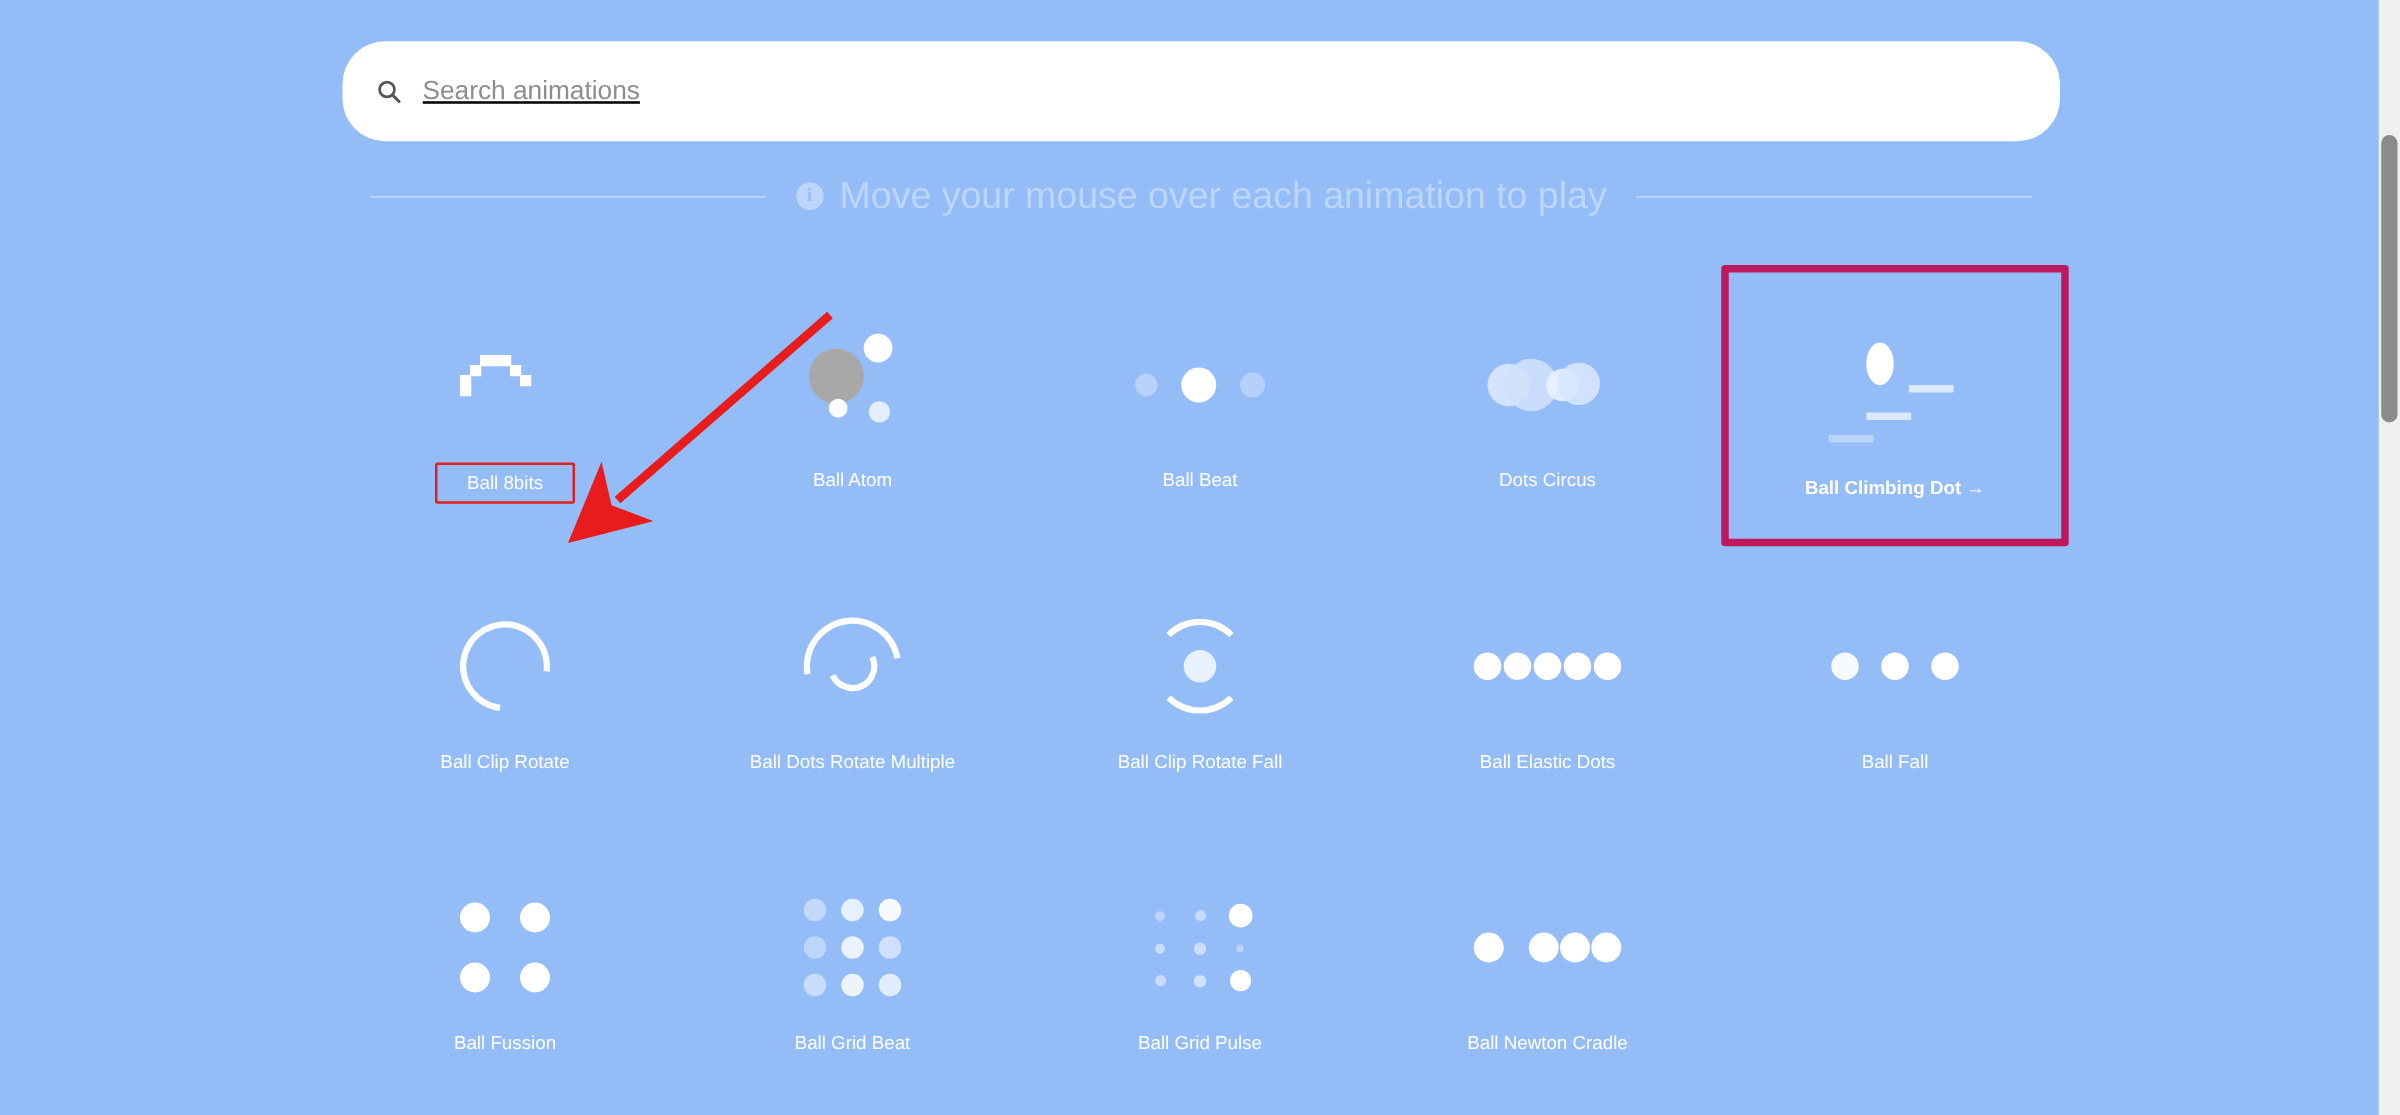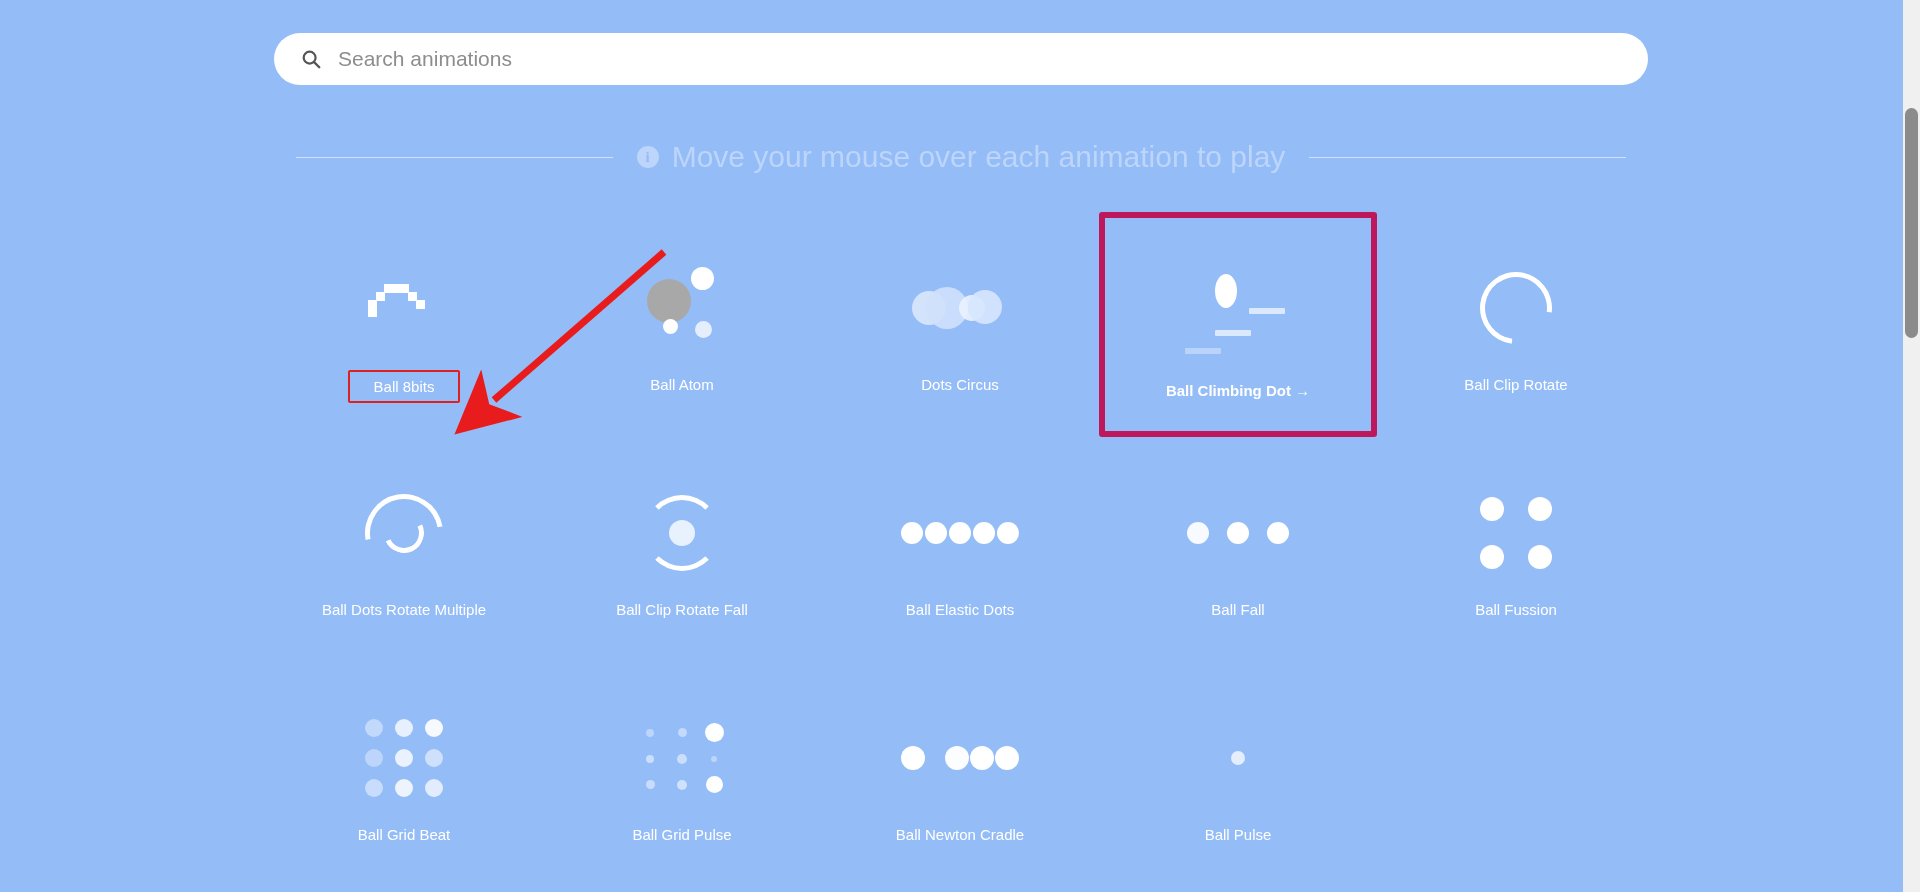--- a/index.html
+++ b/index.html
@@ -11,21 +11,22 @@
     font-family: "Liberation Sans", sans-serif;
   }
   body { position: relative; }
 
   
   .search-wrap {
     position: absolute;
     left: 274px;
     top: 33px;
     width: 1374px;
-    height: 52px;
+    height: 80px;
+    text-decoration: underline;
   }
   .search-box {
     width: 100%;
     height: 100%;
     background: #ffffff;
     border-radius: 34px;
     display: flex;
     align-items: center;
     padding: 0 26px;
     gap: 16px;
@@ -212,20 +213,30 @@
     <div class="cell">
       <div class="stage">
         <div class="atom">
           <i style="left:4px;top:14px;width:44px;height:44px;background:#a8a8a8"></i>
           <i style="left:48px;top:2px;width:23px;height:23px;background:#fff"></i>
           <i style="left:20px;top:54px;width:15px;height:15px;background:#fff"></i>
           <i style="left:52px;top:56px;width:17px;height:17px;background:#e5eefd"></i>
         </div>
       </div>
       <div class="cap">Ball Atom</div>
+    </div>
+    <div class="cell">
+      <div class="stage">
+        <div class="beat">
+          <i style="width:18px;height:18px;border-radius:50%;background:#b8d2fa;"></i>
+          <i style="width:28px;height:28px;border-radius:50%;background:#ffffff;"></i>
+          <i style="width:20px;height:20px;border-radius:50%;background:#b5d0fa;"></i>
+        </div>
+      </div>
+      <div class="cap">Ball Beat</div>
     </div>
     <div class="cell">
       <div class="stage">
         <div class="circus">
           <i style="left:0px;top:6px;width:34px;height:34px;background:#dfeafd;opacity:.85"></i>
           <i style="left:14px;top:2px;width:42px;height:42px;background:#cfe0fc;opacity:.9"></i>
           <i style="left:47px;top:10px;width:26px;height:26px;background:#e9f2fe;opacity:.9"></i>
           <i style="left:56px;top:5px;width:34px;height:34px;background:#d6e5fd;opacity:.9"></i>
         </div>
       </div>
@@ -336,28 +347,20 @@
         <div class="cradle">
           <i style="width:24px;height:24px;border-radius:50%;background:#ffffff;"></i>
           <span style="width:20px"></span>
           <i style="width:24px;height:24px;border-radius:50%;background:#fbfdff;margin-right:1px"></i>
           <i style="width:24px;height:24px;border-radius:50%;background:#ffffff;margin-right:1px"></i>
           <i style="width:24px;height:24px;border-radius:50%;background:#ffffff;"></i>
         </div>
       </div>
       <div class="cap">Ball Newton Cradle</div>
     </div>
-    <div class="cell">
-      <div class="stage">
-        <div class="row">
-          <i style="width:14px;height:14px;border-radius:50%;background:#e4eefd;"></i>
-        </div>
-      </div>
-      <div class="cap">Ball Pulse</div>
-    </div>
   </div>
 
 <svg style="position:absolute;left:0;top:0;width:1920px;height:892px;pointer-events:none">
   <defs>
     <marker id="ah" markerWidth="9" markerHeight="9" refX="1.5" refY="4.5" orient="auto">
       <path d="M0,0 L9,4.5 L0,9 L2.4,4.5 z" fill="#e81c1c"></path>
     </marker>
   </defs>
   <line x1="664" y1="252" x2="494" y2="400" stroke="#e81c1c" stroke-width="7" marker-end="url(#ah)"></line>
 </svg>

